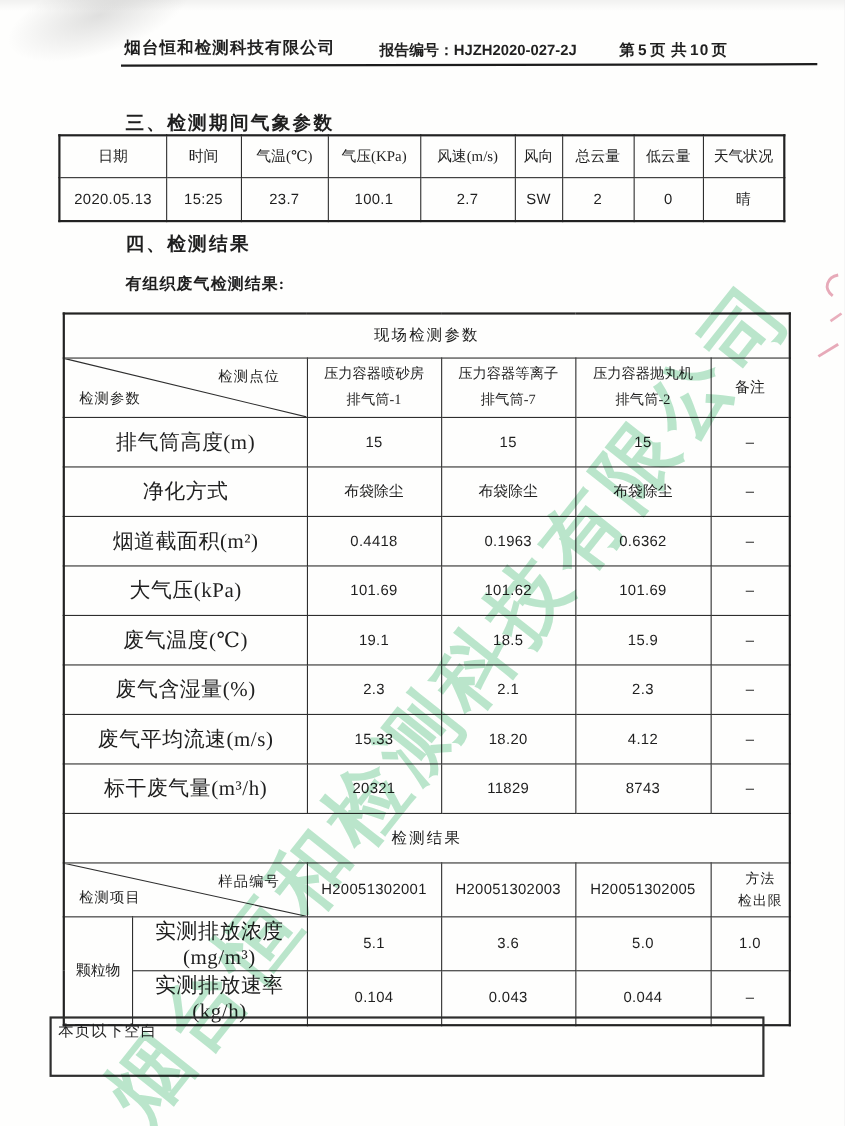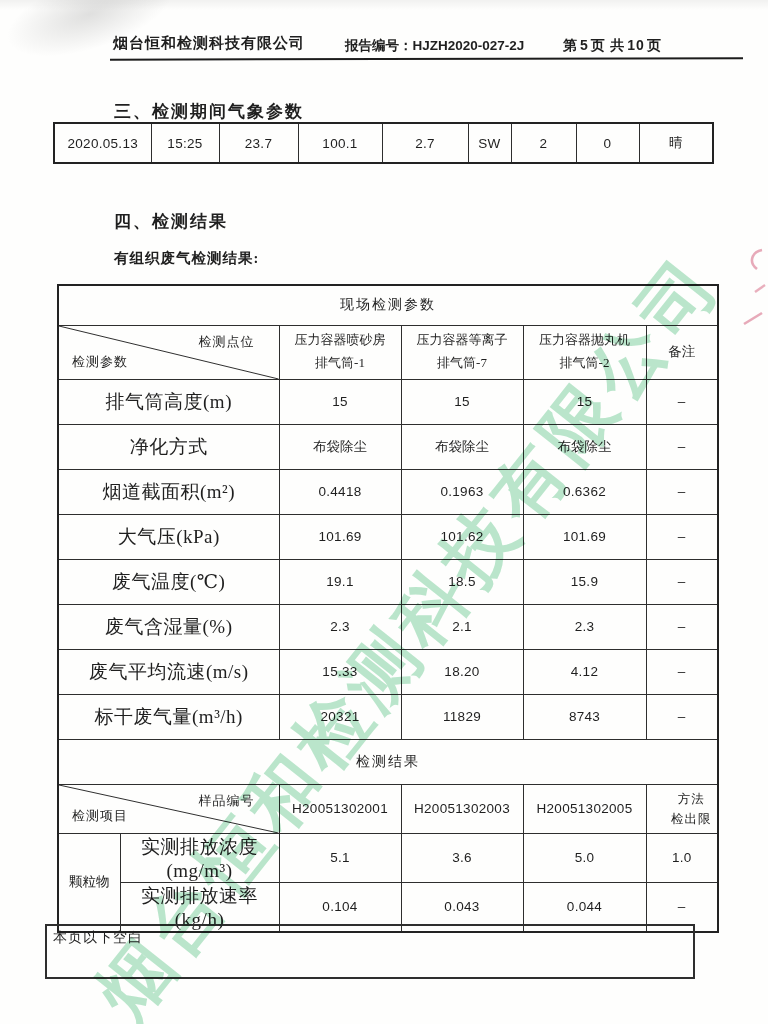--- a/index.html
+++ b/index.html
@@ -93,20 +93,31 @@
         <col style="width:68px">
         <col style="width:79px">
       <col style="width:84px">
         <col style="width:86px">
         <col style="width:43px">
       <col style="width:65px">
         <col style="width:63px">
         <col style="width:74px">
     </colgroup>
     <tbody>
+        <tr class="hrow">
+      <td>日期</td>
+      <td>时间</td>
+      <td>气温(℃)</td>
+      <td>气压(KPa)</td>
+      <td>风速(m/s)</td>
+      <td>风向</td>
+      <td>总云量</td>
+      <td>低云量</td>
+      <td>天气状况</td>
+    </tr>
     <tr class="drow">
       <td class="val">2020.05.13</td>
       <td class="val">15:25</td>
       <td class="val">23.7</td>
       <td class="val">100.1</td>
       <td class="val">2.7</td>
       <td class="val">SW</td>
       <td class="val">2</td>
       <td class="val">0</td>
       <td>晴</td>

